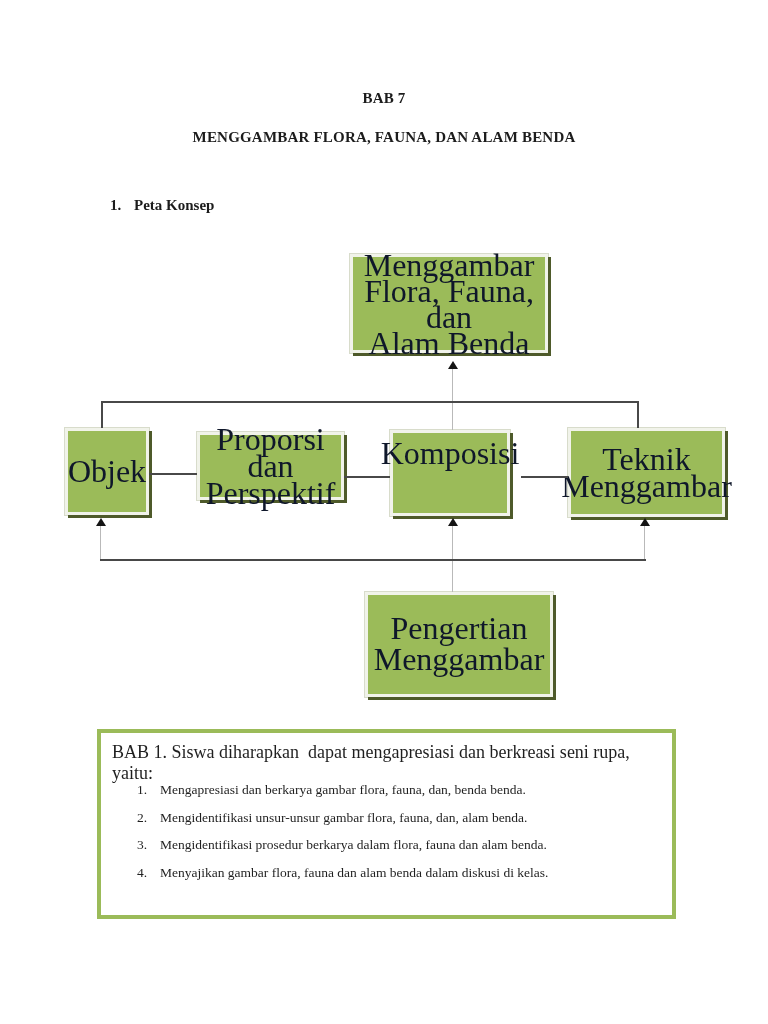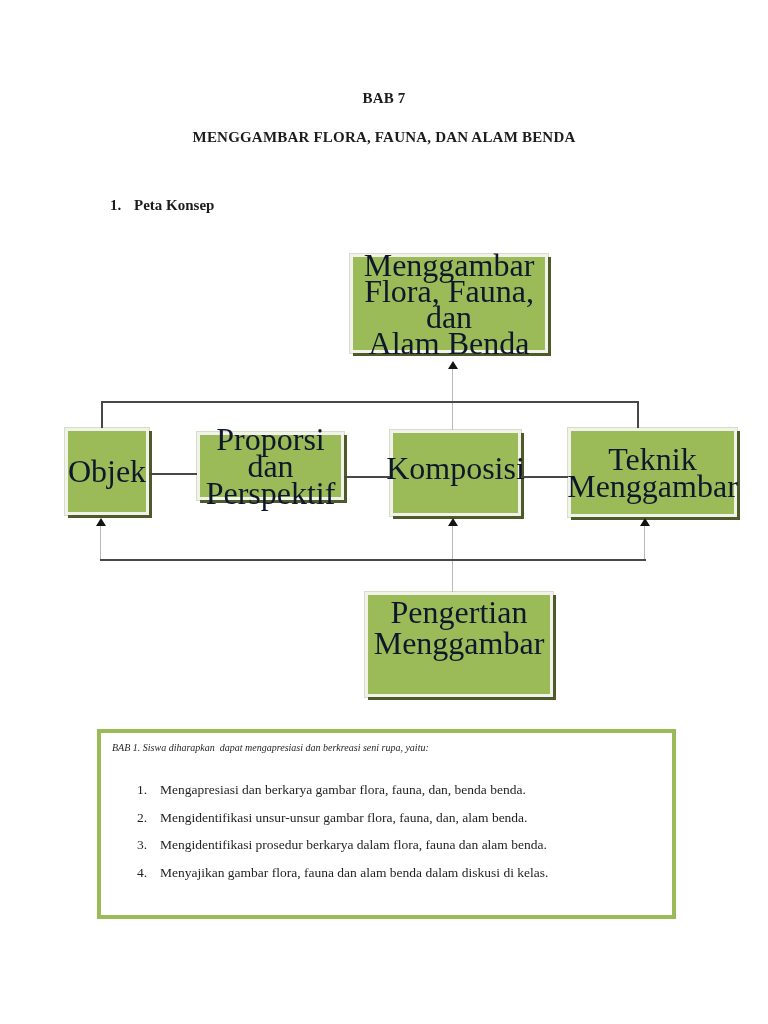--- a/index.html
+++ b/index.html
@@ -28,21 +28,21 @@
   .ln{position:absolute;background:#484848;}
   .ln.light{background:#b9b9b9;}
   .arrow-up{position:absolute;width:0;height:0;
     border-left:5px solid transparent;border-right:5px solid transparent;
     border-bottom:8px solid #141414;}
   
   .objectives{
     position:absolute;left:97px;top:729px;width:579px;height:190px;
     box-sizing:border-box;border:4px solid #9bbb59;background:#ffffff;
   }
-  .obj-intro{position:absolute;left:11px;top:9px;font-size:10px;white-space:pre-wrap;color:#1f1f1f;font-style:italic;}
+  .obj-intro{position:absolute;left:11px;top:9px;font-size:18px;white-space:pre-wrap;color:#1f1f1f;}
   .obj-list{position:absolute;left:36px;top:49px;right:10px;}
   .obj-row{display:flex;height:27.5px;align-items:flex-start;font-size:13.5px;color:#1f1f1f;}
   .obj-num{width:23px;flex:0 0 23px;}
   .obj-text{flex:1;}
 </style>
 </head>
 <body>
 
 <div class="page">
 
@@ -63,30 +63,30 @@
 
     <div class="gbox" style="left:65px;top:428px;width:84px;height:87px;text-align:center;">
       <span class="gbox-label">Objek</span>
     </div>
 
     <div class="gbox" style="left:197px;top:432px;width:147px;height:68px;">
       <span class="gbox-label">Proporsi dan
 Perspektif</span>
     </div>
 
-    <div class="gbox topalign" style="left:390px;top:430px;width:131px;height:86px;padding-top:22px;">
+    <div class="gbox topalign" style="left:390px;top:430px;width:120px;height:86px;padding-top:7px;">
       <span class="gbox-label">Komposisi</span>
     </div>
 
-    <div class="gbox" style="left:568px;top:428px;width:169px;height:89px;">
+    <div class="gbox" style="left:568px;top:428px;width:157px;height:89px;">
       <span class="gbox-label">Teknik
 Menggambar</span>
     </div>
 
-    <div class="gbox topalign lh31" style="left:365px;top:592px;width:188px;height:105px;padding-top:2px;">
+    <div class="gbox topalign lh31" style="left:365px;top:592px;width:188px;height:105px;padding-top:18px;">
       <span class="gbox-label">Pengertian
 Menggambar</span>
     </div>
 
     <div class="arrow-up" style="left:448px;top:361px;"></div>
     <div class="ln light" style="left:452px;top:369px;width:1px;height:33px;"></div>
 
     <div class="ln" style="left:101px;top:401px;width:538px;height:2px;"></div>
     <div class="ln" style="left:101px;top:401px;width:2px;height:27px;"></div>
     <div class="ln" style="left:637px;top:401px;width:2px;height:27px;"></div>

